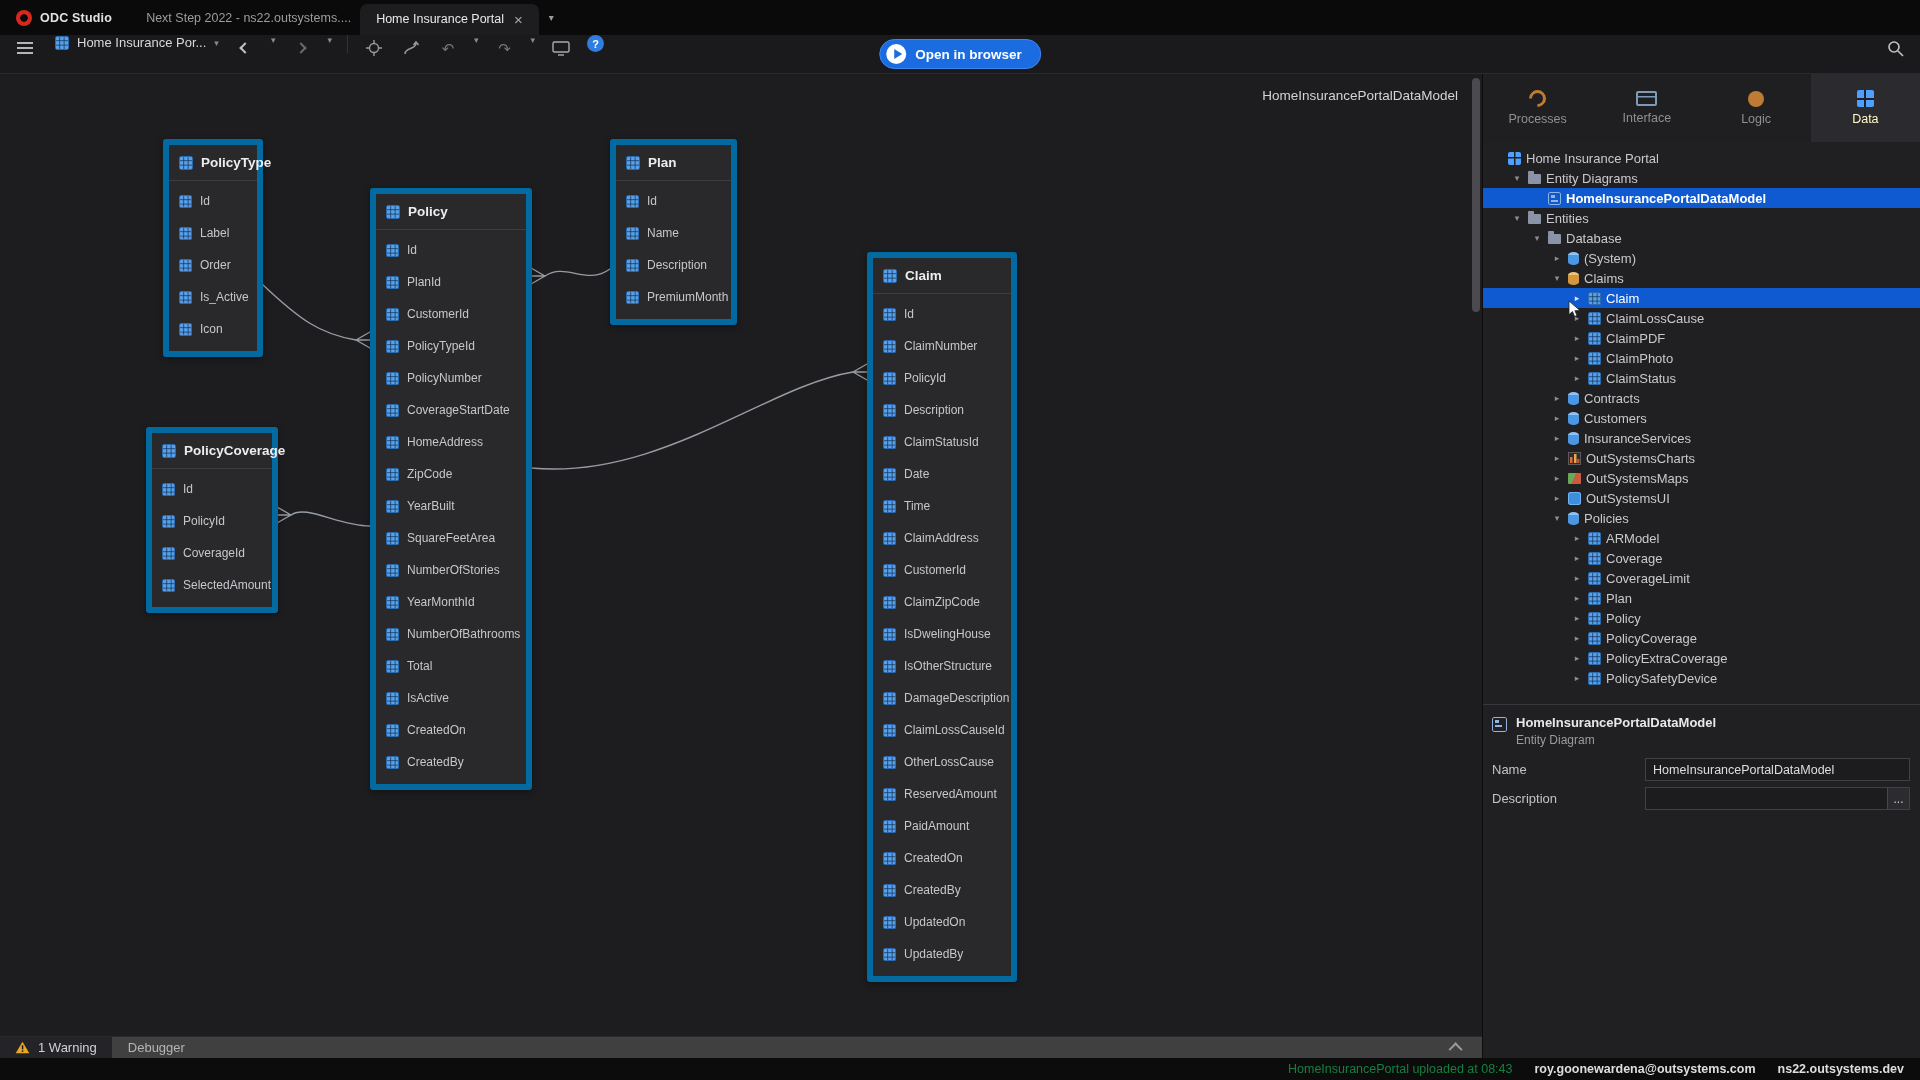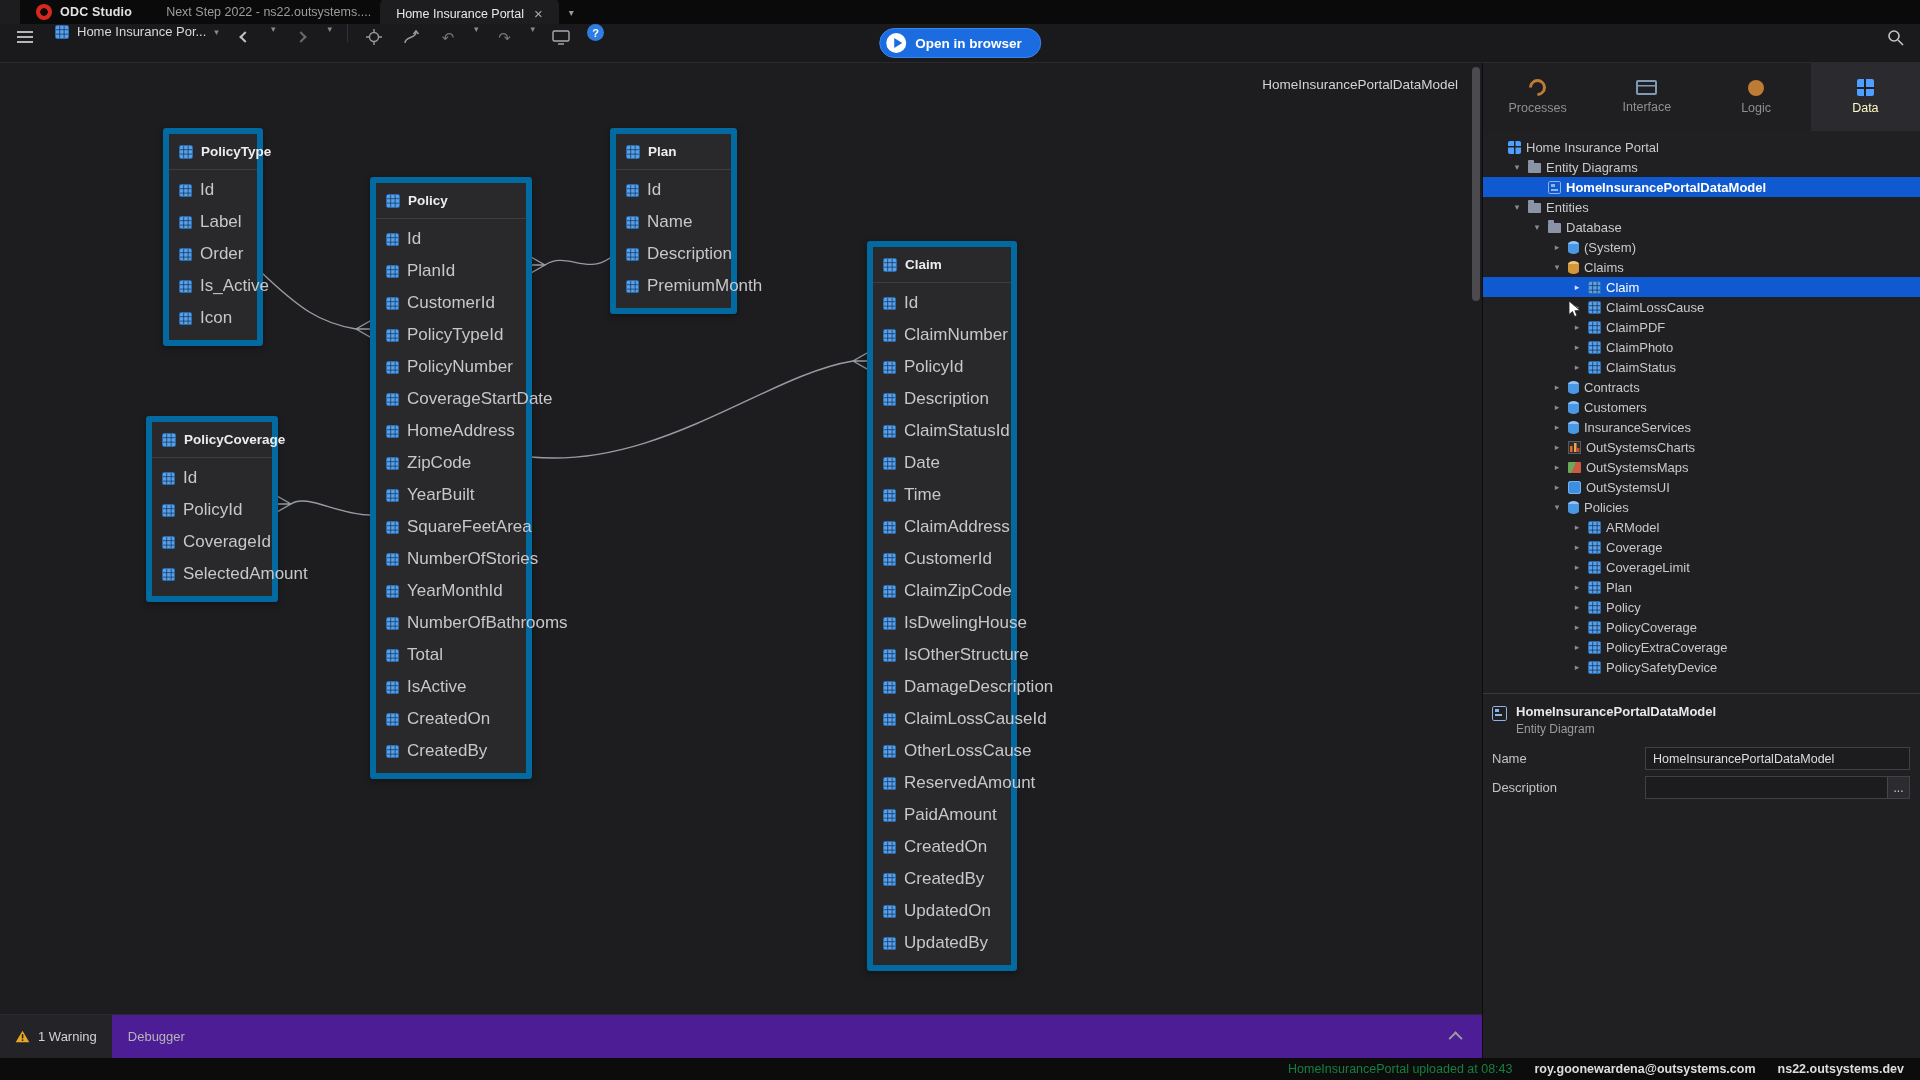--- a/index.html
+++ b/index.html
@@ -1,21 +1,21 @@
 <!DOCTYPE html>
 <html><head>
 <meta charset="utf-8">
 <style>
   * { margin:0; padding:0; box-sizing:border-box; }
   html,body { width:1920px; height:1080px; overflow:hidden; background:#1d1d1f;
     font-family:"Liberation Sans", sans-serif; }
   .app { position:relative; width:1920px; height:1080px; display:flex; flex-direction:column; background:#1d1d1f; }
 
   
-  .titlebar { height:24px; background:#0a0a0b; display:flex; align-items:center; flex:none;margin-left:20px; }
+  .titlebar { height:35px; background:#0a0a0b; display:flex; align-items:center; flex:none; }
   .brand { display:flex; align-items:center; gap:8px; padding:0 18px 0 16px; }
   .odc-logo { width:16px; height:16px; border-radius:50%;
     background:radial-gradient(circle at 50% 50%, #0a0a0b 0 3.5px, #d8281c 4px 8px); }
   .brand-text { font-size:12.5px; color:#e2e2e5; font-weight:bold; letter-spacing:.2px; }
   .wtab { height:34px; display:flex; align-items:center; gap:10px; padding:0 16px; font-size:12.5px; color:#9c9ca0; max-width:230px; white-space:nowrap; }
   .wtab.active { background:#1d1d20; color:#e8e8eb; border-radius:7px 7px 0 0; margin-top:3px; height:31px; }
   .tab-close { color:#a8a8ac; font-size:15px; line-height:1; cursor:default; }
   .tab-caret { color:#9c9ca0; font-size:10px; margin-left:10px; }
 
   
@@ -44,33 +44,33 @@
   .workspace { flex:1; display:flex; min-height:0; }
   .canvas-col { width:1482px; display:flex; flex-direction:column; min-height:0; }
   .canvas { flex:1; position:relative; background:#1d1d1f; overflow:hidden; }
   .diagram-label { position:absolute; top:14px; right:24px; font-size:13.5px; color:#d4d4d8; }
   .connectors { position:absolute; left:0; top:0; }
 
   .entity { position:absolute; background:#29292c; border:6px solid #0369a1; border-radius:3px; box-shadow:0 2px 6px rgba(0,0,0,.35); }
   .entity-header { display:flex; align-items:center; gap:8px; height:36px; padding:0 10px; border-bottom:1px solid #3d3d41; }
   .entity-title { font-size:13.5px; font-weight:bold; color:#ededf0; white-space:nowrap; }
   .entity-body { padding:4px 0 6px; }
-  .attr { display:flex; align-items:center; gap:8px; height:32px; padding:0 10px; font-size:17px; color:#c7c7cb; white-space:nowrap; }
+  .attr { display:flex; align-items:center; gap:8px; height:32px; padding:0 10px; font-size:12px; color:#c7c7cb; white-space:nowrap; }
 
   .icon-table { width:13px; height:13px; flex:none; border-radius:2px; background-color:#58a0e8;
     background-image:linear-gradient(rgba(18,52,96,.9) 1px, transparent 1px),
                      linear-gradient(90deg, rgba(18,52,96,.9) 1px, transparent 1px);
     background-size:4.33px 4.33px; box-shadow:inset 0 0 0 1px #2b6cb0; }
   .icon-table.lg { width:14px; height:14px; }
 
   .vscroll { position:absolute; right:1px; top:2px; bottom:2px; width:9px; }
   .vthumb { position:absolute; top:2px; width:8px; height:234px; background:#4a4a4f; border-radius:4px; }
 
   
-  .canvas-bottombar { height:44px; background:#4c1d95; border-top:1px solid #2a2a2d; display:flex; align-items:center; flex:none; }
+  .canvas-bottombar { height:22px; background:#404040; border-top:1px solid #2a2a2d; display:flex; align-items:center; flex:none; }
   .warn-tab { display:flex; align-items:center; gap:8px; height:100%; padding:0 15px; background:#242428; color:#d2d2d5; font-size:13px; }
   .dbg-tab { padding:0 16px; color:#b5b5b9; font-size:13px; }
   .collapse-btn { margin-left:auto; margin-right:20px; width:10px; height:10px; border-left:2px solid #9a9a9e; border-top:2px solid #9a9a9e; transform:rotate(45deg) translateY(2px); }
 
   
   .panel { width:438px; background:#202023; border-left:1px solid #0c0c0d; display:flex; flex-direction:column; min-height:0; }
   .panel-tabs { height:68px; display:flex; flex:none; background:#1f1f22; }
   .ptab { flex:1; display:flex; flex-direction:column; align-items:center; justify-content:center; gap:5px; font-size:12.5px; color:#8f8f94; }
   .ptab.selected { background:#2b2b2f; color:#fef9c3;justify-content:center; }
   .pt-processes { width:17px; height:17px; border:3px solid #bd7b33; border-radius:50%; border-left-color:transparent; transform:rotate(-45deg); }

